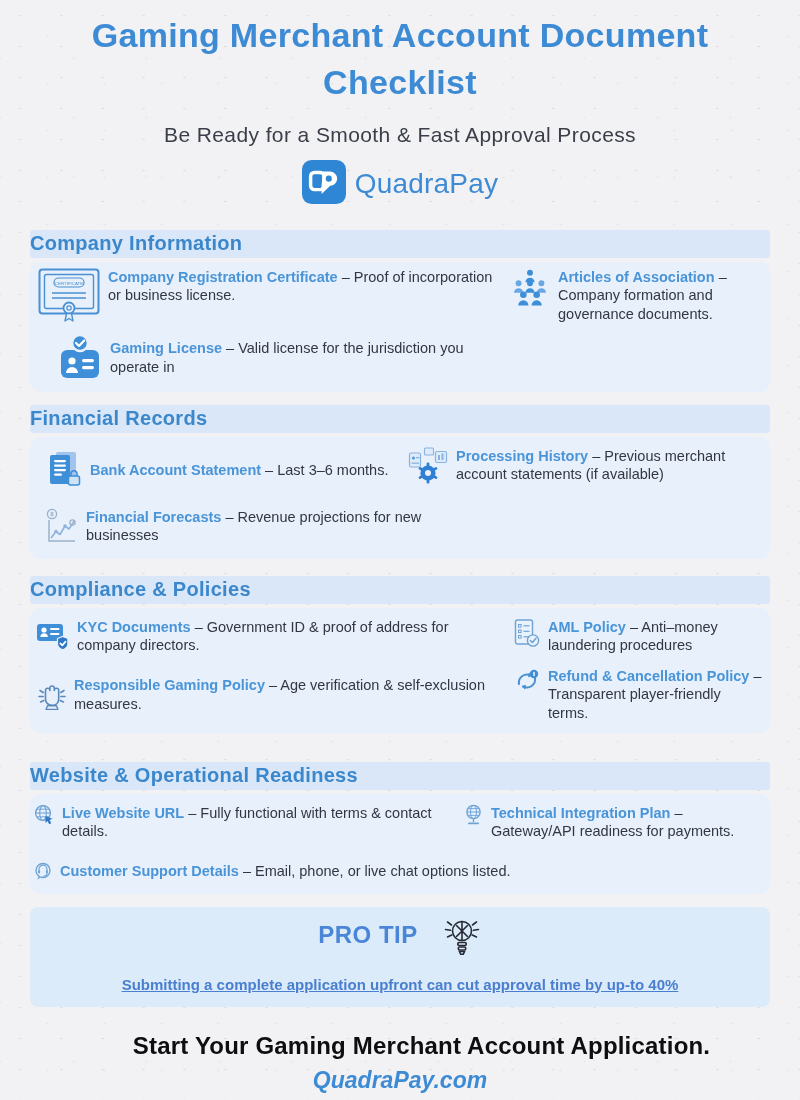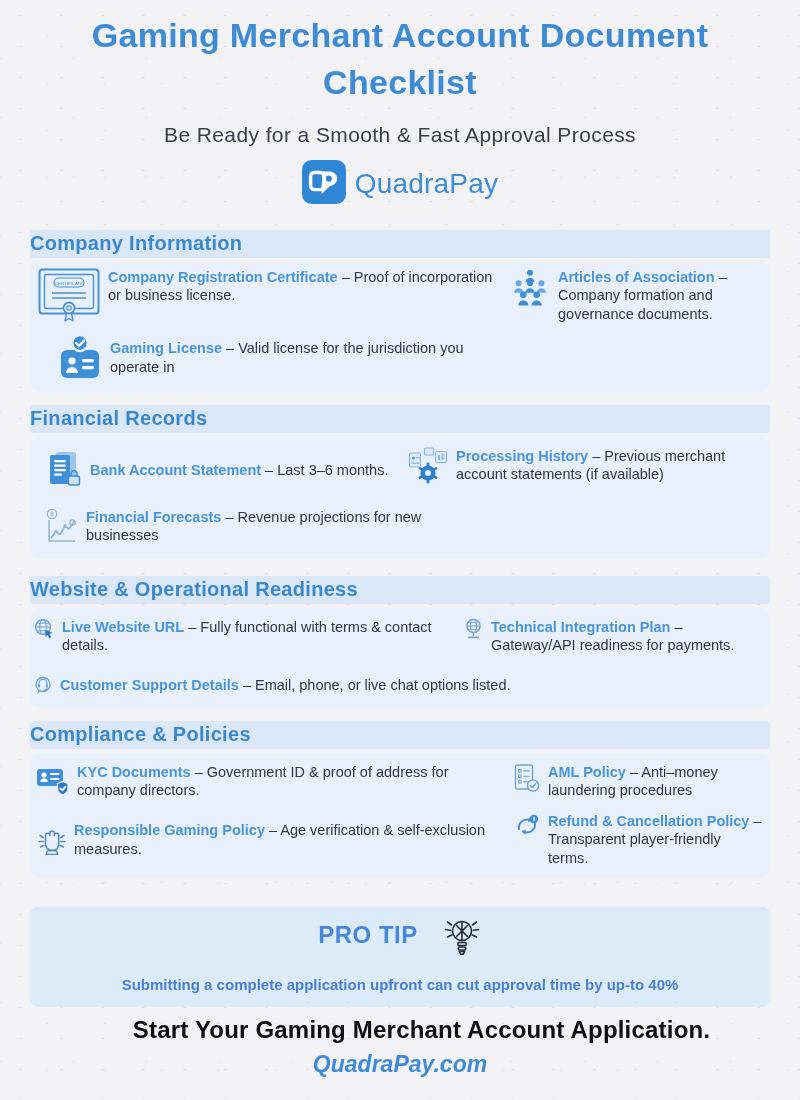--- a/index.html
+++ b/index.html
@@ -49,22 +49,22 @@
   .item .ic{flex:0 0 auto;display:inline-flex;}
   .itext{margin:0;font-size:14.5px;line-height:1.28;color:#343741;}
   .ititle{color:#4a94d8;font-weight:bold;}
   .sec-1 .item.span2{max-width:446px;}
   .protip{
     margin:0 30px;height:100px;border-radius:8px;background:#dcebfa;
     box-sizing:border-box;padding-top:9px;
   }
   .protip-head{display:flex;align-items:flex-start;justify-content:center;gap:24px;}
   .protip-title{font-size:24px;font-weight:bold;color:#4a86d8;letter-spacing:.5px;padding-top:5px;}
-  .protip-text{margin-top:12px;text-align:center;font-size:15px;font-weight:bold;color:#4a7fd0;}
-  .footer-cta{margin-top:9px;text-align:center;font-size:24px;font-weight:bold;color:#0e0e10;letter-spacing:.2px;padding-left:43px;}
+  .protip-text{margin-top:12px;text-align:center;font-size:15px;font-weight:bold;color:#4a7fd0;text-decoration:underline;}
+  .footer-cta{margin-top:25px;text-align:center;font-size:24px;font-weight:bold;color:#0e0e10;letter-spacing:.2px;padding-left:43px;}
   .footer-site{margin-top:7px;text-align:center;font-size:23px;font-weight:bold;color:#3e8bd5;text-decoration:none;display:block;font-style:italic;}
 </style>
 </head>
 <body>
 
 <div class="page">
 
   <h1 class="main-title">Gaming Merchant Account Document Checklist</h1>
   <div class="subtitle">Be Ready for a Smooth &amp; Fast Approval Process</div>
 
@@ -192,68 +192,20 @@
             <circle cx="12" cy="24.5" r="1.7" fill="#8fb3dc"></circle>
             <circle cx="21" cy="19" r="1.7" fill="#8fb3dc"></circle>
             <circle cx="28.5" cy="15.5" r="2.6" fill="none" stroke="#9db1c8" stroke-width="1.3"></circle>
           </svg>
         </span>
         <p class="itext"><b class="ititle">Financial Forecasts</b> <span>– Revenue projections for new businesses</span></p>
       </div>
     </div>
   </div>
 
-  <div class="section sec-3">
-    <div class="sec-band">
-      <h2>Website &amp; Operational Readiness</h2>
-    </div>
-    <div class="sec-box">
-      <div class="item top">
-        <span class="ic">
-          <svg width="20" height="21" viewBox="0 0 20 21">
-            <circle cx="9" cy="9" r="7.4" fill="none" stroke="#6fa3d6" stroke-width="1.4"></circle>
-            <ellipse cx="9" cy="9" rx="3.3" ry="7.4" fill="none" stroke="#6fa3d6" stroke-width="1.1"></ellipse>
-            <line x1="1.8" y1="9" x2="16.2" y2="9" stroke="#6fa3d6" stroke-width="1.1"></line>
-            <line x1="3" y1="5.2" x2="15" y2="5.2" stroke="#6fa3d6" stroke-width="1"></line>
-            <line x1="3" y1="12.8" x2="15" y2="12.8" stroke="#6fa3d6" stroke-width="1"></line>
-            <path d="M11.5 12 l7 2.8 -2.9 1.2 1.6 3.2 -2 1 -1.6-3.3 -2.1 2 z" fill="#2e77c4"></path>
-          </svg>
-        </span>
-        <p class="itext"><b class="ititle">Live Website URL</b> <span>– Fully functional with terms &amp; contact details.</span></p>
-      </div>
-      <div class="item top">
-        <span class="ic">
-          <svg width="19" height="22" viewBox="0 0 19 22">
-            <circle cx="9.5" cy="8" r="6.6" fill="none" stroke="#6fa3d6" stroke-width="1.4"></circle>
-            <ellipse cx="9.5" cy="8" rx="3" ry="6.6" fill="none" stroke="#6fa3d6" stroke-width="1"></ellipse>
-            <line x1="3.1" y1="8" x2="15.9" y2="8" stroke="#6fa3d6" stroke-width="1"></line>
-            <line x1="4.2" y1="4.6" x2="14.8" y2="4.6" stroke="#6fa3d6" stroke-width=".9"></line>
-            <line x1="4.2" y1="11.4" x2="14.8" y2="11.4" stroke="#6fa3d6" stroke-width=".9"></line>
-            <line x1="9.5" y1="14.8" x2="9.5" y2="18.2" stroke="#6fa3d6" stroke-width="1.4"></line>
-            <line x1="4.8" y1="19.4" x2="14.2" y2="19.4" stroke="#6fa3d6" stroke-width="1.6" stroke-linecap="round"></line>
-          </svg>
-        </span>
-        <p class="itext"><b class="ititle">Technical Integration Plan</b> <span>– Gateway/API readiness for payments.</span></p>
-      </div>
-      <div class="item span2">
-        <span class="ic">
-          <svg width="18" height="18" viewBox="0 0 18 18">
-            <circle cx="9" cy="8.5" r="7" fill="none" stroke="#6fa3d6" stroke-width="1.4"></circle>
-            <path d="M5 9 v-1.8 a4 4 0 0 1 8 0 V9" fill="none" stroke="#6fa3d6" stroke-width="1.2"></path>
-            <rect x="4.1" y="8.2" width="2" height="3.4" rx="1" fill="#6fa3d6"></rect>
-            <rect x="11.9" y="8.2" width="2" height="3.4" rx="1" fill="#6fa3d6"></rect>
-            <path d="M13 11.6 c0 1.8-1.8 2.6-3.6 2.6" fill="none" stroke="#6fa3d6" stroke-width="1.1" stroke-linecap="round"></path>
-            <path d="M4.6 14.6 l-1.4 2.8 3-1.4 z" fill="#6fa3d6"></path>
-          </svg>
-        </span>
-        <p class="itext"><b class="ititle">Customer Support Details</b> <span>– Email, phone, or live chat options listed.</span></p>
-      </div>
-    </div>
-  </div>
-
   <div class="section sec-2">
     <div class="sec-band">
       <h2>Compliance &amp; Policies</h2>
     </div>
     <div class="sec-box">
       <div class="item">
         <span class="ic">
           <svg width="33" height="30" viewBox="0 0 33 30">
             <rect x="1" y="3" width="26" height="17" rx="3" fill="#3f8ed8"></rect>
             <circle cx="8" cy="9" r="2.6" fill="#fff"></circle>
@@ -298,20 +250,68 @@
           <svg width="26" height="27" viewBox="0 0 26 27">
             <path d="M5 17 a8.2 8.2 0 0 1 12-8.5" fill="none" stroke="#4a90d2" stroke-width="2" stroke-linecap="round"></path>
             <path d="M15 5.5 l3.4 3.2 -4.4 1.6" fill="#4a90d2"></path>
             <path d="M21 11 a8.2 8.2 0 0 1 -12 8.5" fill="none" stroke="#4a90d2" stroke-width="2" stroke-linecap="round"></path>
             <path d="M11 22.5 l-3.4-3.2 4.4-1.6" fill="#4a90d2"></path>
             <circle cx="20" cy="7" r="4.2" fill="#3f8ed8"></circle>
             <rect x="19.3" y="4.8" width="1.4" height="4.4" rx=".7" fill="#fff"></rect>
           </svg>
         </span>
         <p class="itext"><b class="ititle">Refund &amp; Cancellation Policy</b> <span>– Transparent player-friendly terms.</span></p>
+      </div>
+    </div>
+  </div>
+
+  <div class="section sec-3">
+    <div class="sec-band">
+      <h2>Website &amp; Operational Readiness</h2>
+    </div>
+    <div class="sec-box">
+      <div class="item top">
+        <span class="ic">
+          <svg width="20" height="21" viewBox="0 0 20 21">
+            <circle cx="9" cy="9" r="7.4" fill="none" stroke="#6fa3d6" stroke-width="1.4"></circle>
+            <ellipse cx="9" cy="9" rx="3.3" ry="7.4" fill="none" stroke="#6fa3d6" stroke-width="1.1"></ellipse>
+            <line x1="1.8" y1="9" x2="16.2" y2="9" stroke="#6fa3d6" stroke-width="1.1"></line>
+            <line x1="3" y1="5.2" x2="15" y2="5.2" stroke="#6fa3d6" stroke-width="1"></line>
+            <line x1="3" y1="12.8" x2="15" y2="12.8" stroke="#6fa3d6" stroke-width="1"></line>
+            <path d="M11.5 12 l7 2.8 -2.9 1.2 1.6 3.2 -2 1 -1.6-3.3 -2.1 2 z" fill="#2e77c4"></path>
+          </svg>
+        </span>
+        <p class="itext"><b class="ititle">Live Website URL</b> <span>– Fully functional with terms &amp; contact details.</span></p>
+      </div>
+      <div class="item top">
+        <span class="ic">
+          <svg width="19" height="22" viewBox="0 0 19 22">
+            <circle cx="9.5" cy="8" r="6.6" fill="none" stroke="#6fa3d6" stroke-width="1.4"></circle>
+            <ellipse cx="9.5" cy="8" rx="3" ry="6.6" fill="none" stroke="#6fa3d6" stroke-width="1"></ellipse>
+            <line x1="3.1" y1="8" x2="15.9" y2="8" stroke="#6fa3d6" stroke-width="1"></line>
+            <line x1="4.2" y1="4.6" x2="14.8" y2="4.6" stroke="#6fa3d6" stroke-width=".9"></line>
+            <line x1="4.2" y1="11.4" x2="14.8" y2="11.4" stroke="#6fa3d6" stroke-width=".9"></line>
+            <line x1="9.5" y1="14.8" x2="9.5" y2="18.2" stroke="#6fa3d6" stroke-width="1.4"></line>
+            <line x1="4.8" y1="19.4" x2="14.2" y2="19.4" stroke="#6fa3d6" stroke-width="1.6" stroke-linecap="round"></line>
+          </svg>
+        </span>
+        <p class="itext"><b class="ititle">Technical Integration Plan</b> <span>– Gateway/API readiness for payments.</span></p>
+      </div>
+      <div class="item span2">
+        <span class="ic">
+          <svg width="18" height="18" viewBox="0 0 18 18">
+            <circle cx="9" cy="8.5" r="7" fill="none" stroke="#6fa3d6" stroke-width="1.4"></circle>
+            <path d="M5 9 v-1.8 a4 4 0 0 1 8 0 V9" fill="none" stroke="#6fa3d6" stroke-width="1.2"></path>
+            <rect x="4.1" y="8.2" width="2" height="3.4" rx="1" fill="#6fa3d6"></rect>
+            <rect x="11.9" y="8.2" width="2" height="3.4" rx="1" fill="#6fa3d6"></rect>
+            <path d="M13 11.6 c0 1.8-1.8 2.6-3.6 2.6" fill="none" stroke="#6fa3d6" stroke-width="1.1" stroke-linecap="round"></path>
+            <path d="M4.6 14.6 l-1.4 2.8 3-1.4 z" fill="#6fa3d6"></path>
+          </svg>
+        </span>
+        <p class="itext"><b class="ititle">Customer Support Details</b> <span>– Email, phone, or live chat options listed.</span></p>
       </div>
     </div>
   </div>
 
   <div class="protip">
     <div class="protip-head">
       <span class="protip-title">PRO TIP</span>
       <span class="ic">
         <svg width="40" height="44" viewBox="0 0 40 44">
           <g stroke="#272b33" stroke-width="1.6" fill="none" stroke-linecap="round">

